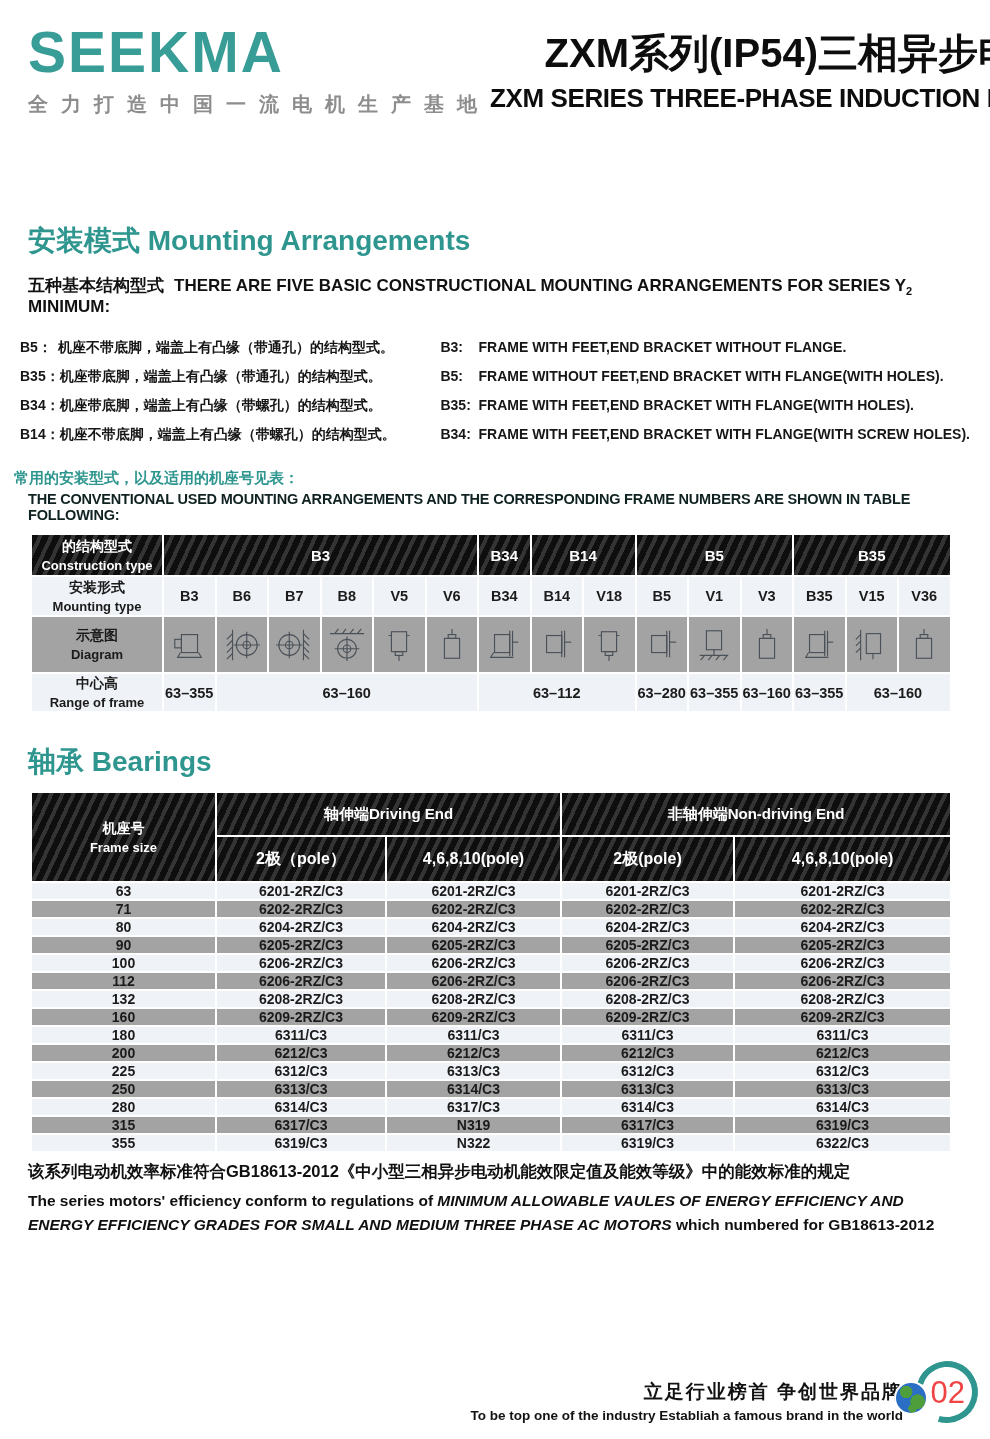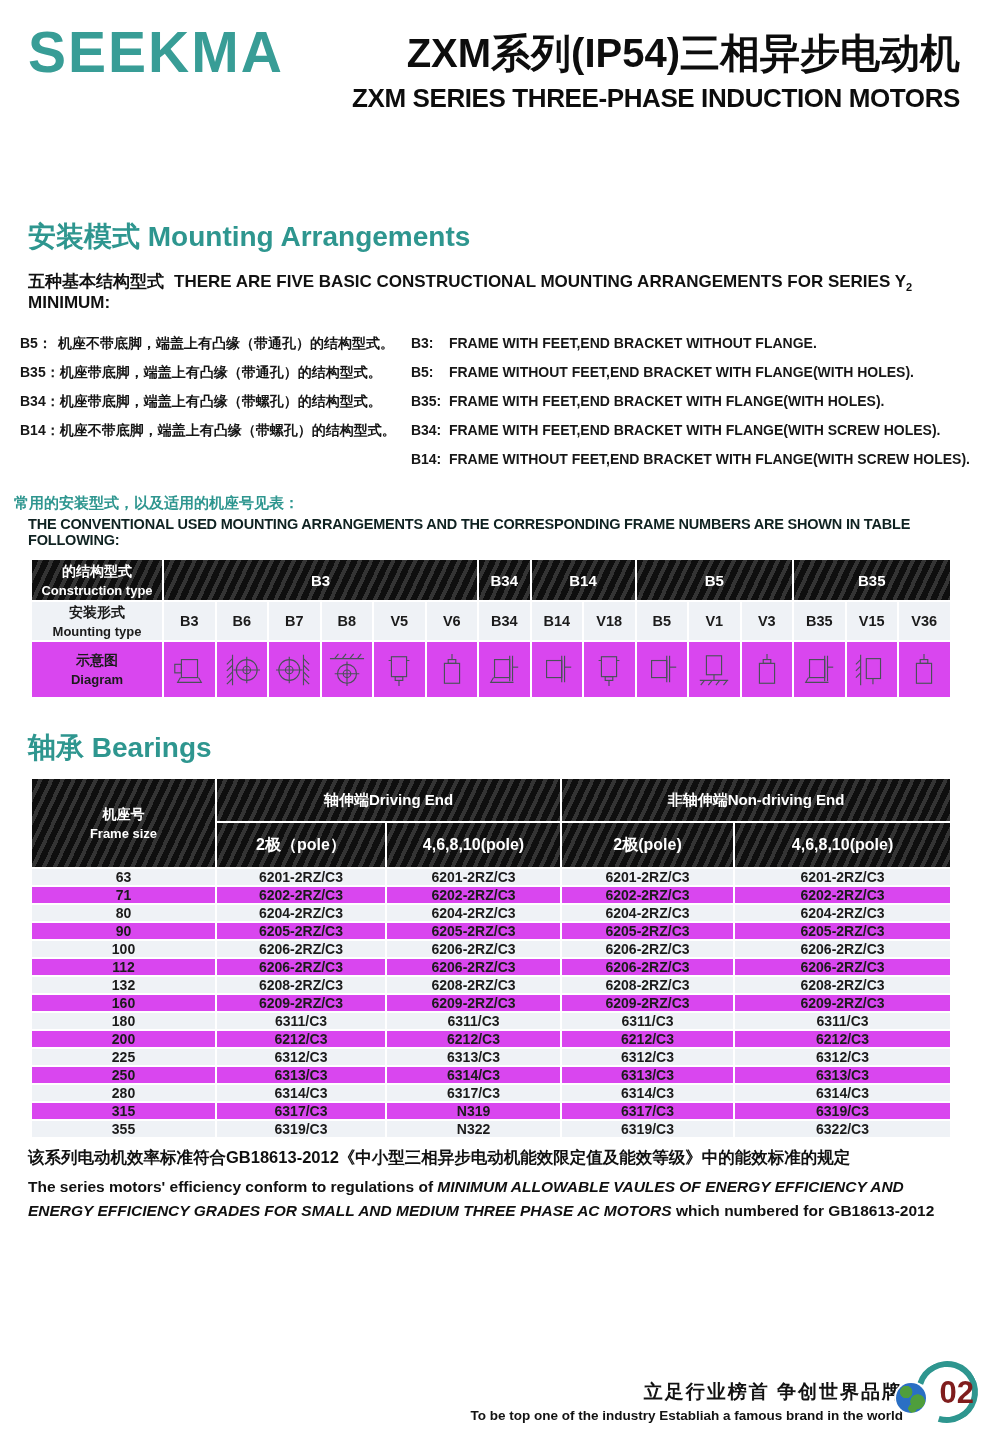--- a/index.html
+++ b/index.html
@@ -33,21 +33,21 @@
   .intro-zh { margin-top:20px; padding-left:14px; font-size:15px; font-weight:800; color:#2E968F; }
   .intro-en { margin-top:3px; padding-left:28px; font-size:14.5px; font-weight:800; color:#0f2221; letter-spacing:-0.2px; }
 
   
   table { border-collapse:collapse; table-layout:fixed; }
   th, td { border:2px solid #ffffff; text-align:center; vertical-align:middle; font-weight:700; color:#1b1b1b; overflow:hidden; }
   .hdr-dark { background:repeating-linear-gradient(115deg,#0e0e0e 0px,#0e0e0e 6px,#343434 6px,#343434 10px); color:#ffffff; }
   .hdr-dark .l1 { font-size:14px; }
   .hdr-dark .l2 { font-size:12.5px; }
   .row-light { background:#eff2f6; }
-  .row-mid { background:#d946ef; }
+  .row-mid { background:#a3a3a3; }
   .lbl .l1 { font-size:14px; }
   .lbl .l2 { font-size:13px; }
 
   #mounting-table { width:920px; margin:10px 0 0 30px; }
   #mounting-table tr.r1 { height:42px; }
   #mounting-table tr.r2 { height:40px; }
   #mounting-table tr.r3 { height:57px; }
   #mounting-table tr.r4 { height:38px; }
   #mounting-table td { font-size:14.5px; }
   #mounting-table .grp { font-size:15px; }
@@ -72,30 +72,31 @@
   .footer { position:absolute; left:0; right:0; bottom:16px; text-align:right; padding-right:87px; }
   .slogan-zh { font-size:19px; font-weight:800; color:#121212; letter-spacing:2px; }
   .slogan-en { font-size:13.5px; font-weight:700; color:#121212; margin-top:3px; }
   .page-badge { position:absolute; right:6px; bottom:6px; width:92px; height:74px; }
   .badge-arc { position:absolute; right:6px; top:2px; width:62px; height:62px; border:6px solid #2E968F; border-left-color:transparent; border-radius:50%; transform:rotate(-28deg); }
   .globe { position:absolute; left:4px; top:24px; width:30px; height:30px; border-radius:50%; box-shadow:0 0 0 2px #fff;
            background:radial-gradient(circle at 34% 30%, #4f9e3c 0 6px, rgba(0,0,0,0) 6.5px),
                       radial-gradient(circle at 72% 62%, #4f9e3c 0 7px, rgba(0,0,0,0) 7.5px),
                       radial-gradient(circle at 55% 85%, #4f9e3c 0 4px, rgba(0,0,0,0) 4.5px),
                       #2a6fc4; }
-  .page-num { position:absolute; right:10px; top:16px; font-size:31px; font-weight:700; color:#7f1d1d; }
+  .page-num { position:absolute; right:19px; top:16px; font-size:31px; font-weight:400; color:#ef4444; }
 </style>
 </head>
 <body>
 
 <div class="page">
 
   <div class="hdr">
     <div class="logo-block">
       <div class="logo">SEEKMA</div>
+      <div class="tagline">全力打造中国一流电机生产基地</div>
     </div>
     <div class="title-block">
       <div class="title-zh">ZXM系列(IP54)三相异步电动机</div>
       <div class="title-en">ZXM SERIES THREE-PHASE INDUCTION MOTORS</div>
     </div>
   </div>
 
   <div class="mounting">
     <div class="sec-h2">安装模式 Mounting Arrangements</div>
     <div class="subhead">
@@ -107,21 +108,20 @@
           <li><span class="code">B5：</span><span>机座不带底脚，端盖上有凸缘（带通孔）的结构型式。</span></li>
           <li><span class="code">B35：</span><span>机座带底脚，端盖上有凸缘（带通孔）的结构型式。</span></li>
           <li><span class="code">B34：</span><span>机座带底脚，端盖上有凸缘（带螺孔）的结构型式。</span></li>
           <li><span class="code">B14：</span><span>机座不带底脚，端盖上有凸缘（带螺孔）的结构型式。</span></li>
         </ul>
       <ul class="arr-en" id="arr-en">
           <li><span class="code">B3:</span><span>FRAME WITH FEET,END BRACKET WITHOUT FLANGE.</span></li>
           <li><span class="code">B5:</span><span>FRAME WITHOUT FEET,END BRACKET WITH FLANGE(WITH HOLES).</span></li>
           <li><span class="code">B35:</span><span>FRAME WITH FEET,END BRACKET WITH FLANGE(WITH HOLES).</span></li>
           <li><span class="code">B34:</span><span>FRAME WITH FEET,END BRACKET WITH FLANGE(WITH SCREW HOLES).</span></li>
-          <li><span class="code">B14:</span><span>FRAME WITHOUT FEET,END BRACKET WITH FLANGE(WITH SCREW HOLES).</span></li>
         </ul>
     </div>
 
     <div class="intro-zh">常用的安装型式，以及适用的机座号见表：</div>
     <div class="intro-en">THE CONVENTIONAL  USED MOUNTING ARRANGEMENTS AND THE CORRESPONDING FRAME NUMBERS ARE SHOWN IN TABLE FOLLOWING:</div>
 
     <table id="mounting-table">
       <colgroup id="mt-cols">
           <col style="width: 132px;">
           <col style="width: 52.5px;">
@@ -303,20 +303,31 @@
             <td class="row-mid">
               <svg viewBox="0 0 46 38" width="44" height="36">
                 <g fill="none" stroke="#4a5158" stroke-width="1.2">
                   <path d="M23 2v6"></path>
                   <rect x="19" y="8" width="8" height="4"></rect>
                   <rect x="15" y="12" width="16" height="21"></rect>
                 </g>
               </svg>
             </td>
           </tr>
+          <tr class="r4">
+            <th class="row-light lbl"><span class="l1">中心高</span><br><span class="l2">Range of frame</span></th>
+            <td class="row-light" colspan="1">63–355</td>
+            <td class="row-light" colspan="5">63–160</td>
+            <td class="row-light" colspan="3">63–112</td>
+            <td class="row-light" colspan="1">63–280</td>
+            <td class="row-light" colspan="1">63–355</td>
+            <td class="row-light" colspan="1">63–160</td>
+            <td class="row-light" colspan="1">63–355</td>
+            <td class="row-light" colspan="2">63–160</td>
+          </tr>
         </tbody>
     </table>
   </div>
 
   <div class="bearings">
     <div class="sec-h2">轴承 Bearings</div>
     <table id="bearings-table">
       <colgroup id="bt-cols">
           <col style="width: 185px;">
           <col style="width: 170px;">

